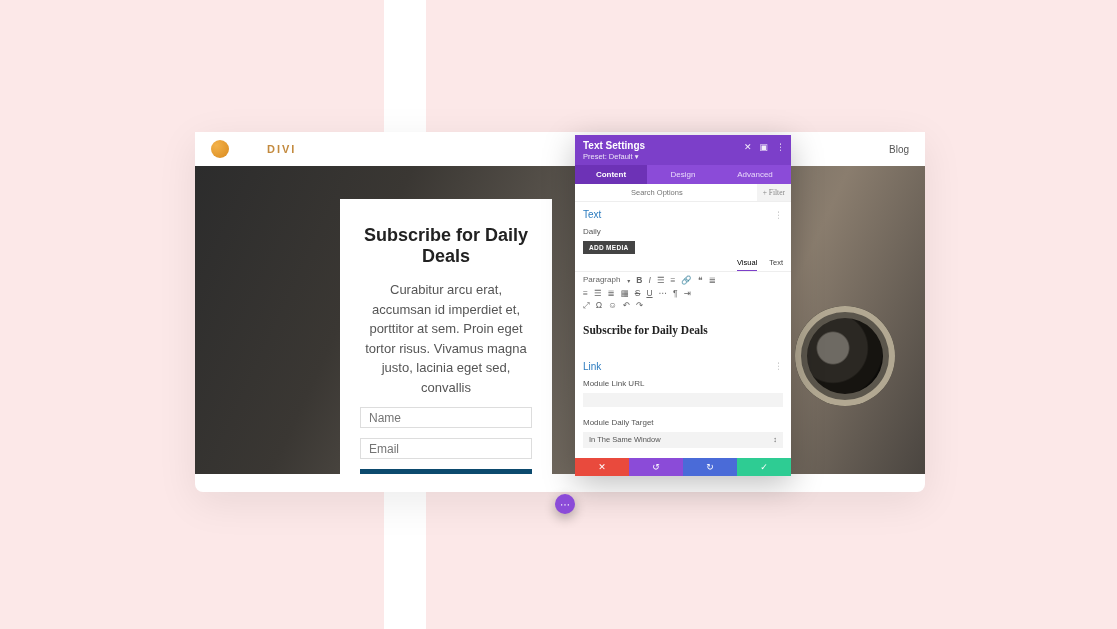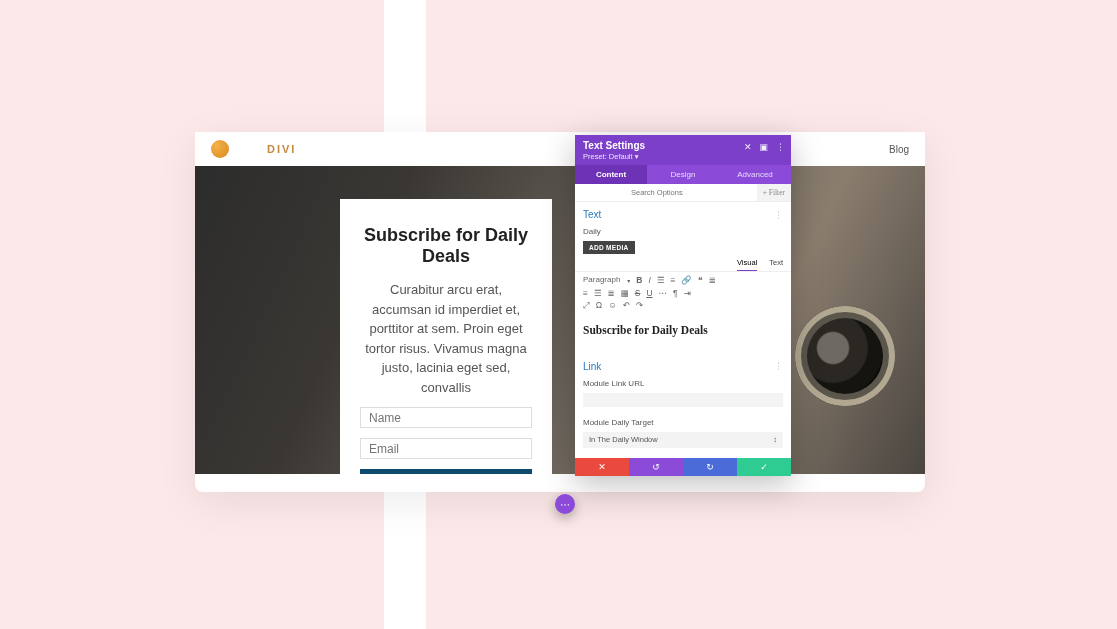--- a/index.html
+++ b/index.html
@@ -408,21 +408,21 @@
     <div class="editor-content">Subscribe for Daily Deals</div>
 
     <div class="section-title">
       <span>Link</span>
       <span class="section-toggle">⋮</span>
     </div>
     <div class="field-label">Module Link URL</div>
     <input class="text-input" style="">
     <div class="field-label">Module Daily Target</div>
     <div class="select-row">
-      <span>In The Daily Window</span>
+      <span>In The Same Window</span>
       <span>↕</span>
     </div>
 
 
     <div class="panel-footer">
       <div class="pf-btn pf-cancel">✕</div>
       <div class="pf-btn pf-undo">↺</div>
       <div class="pf-btn pf-redo">↻</div>
       <div class="pf-btn pf-ok">✓</div>
     </div>

